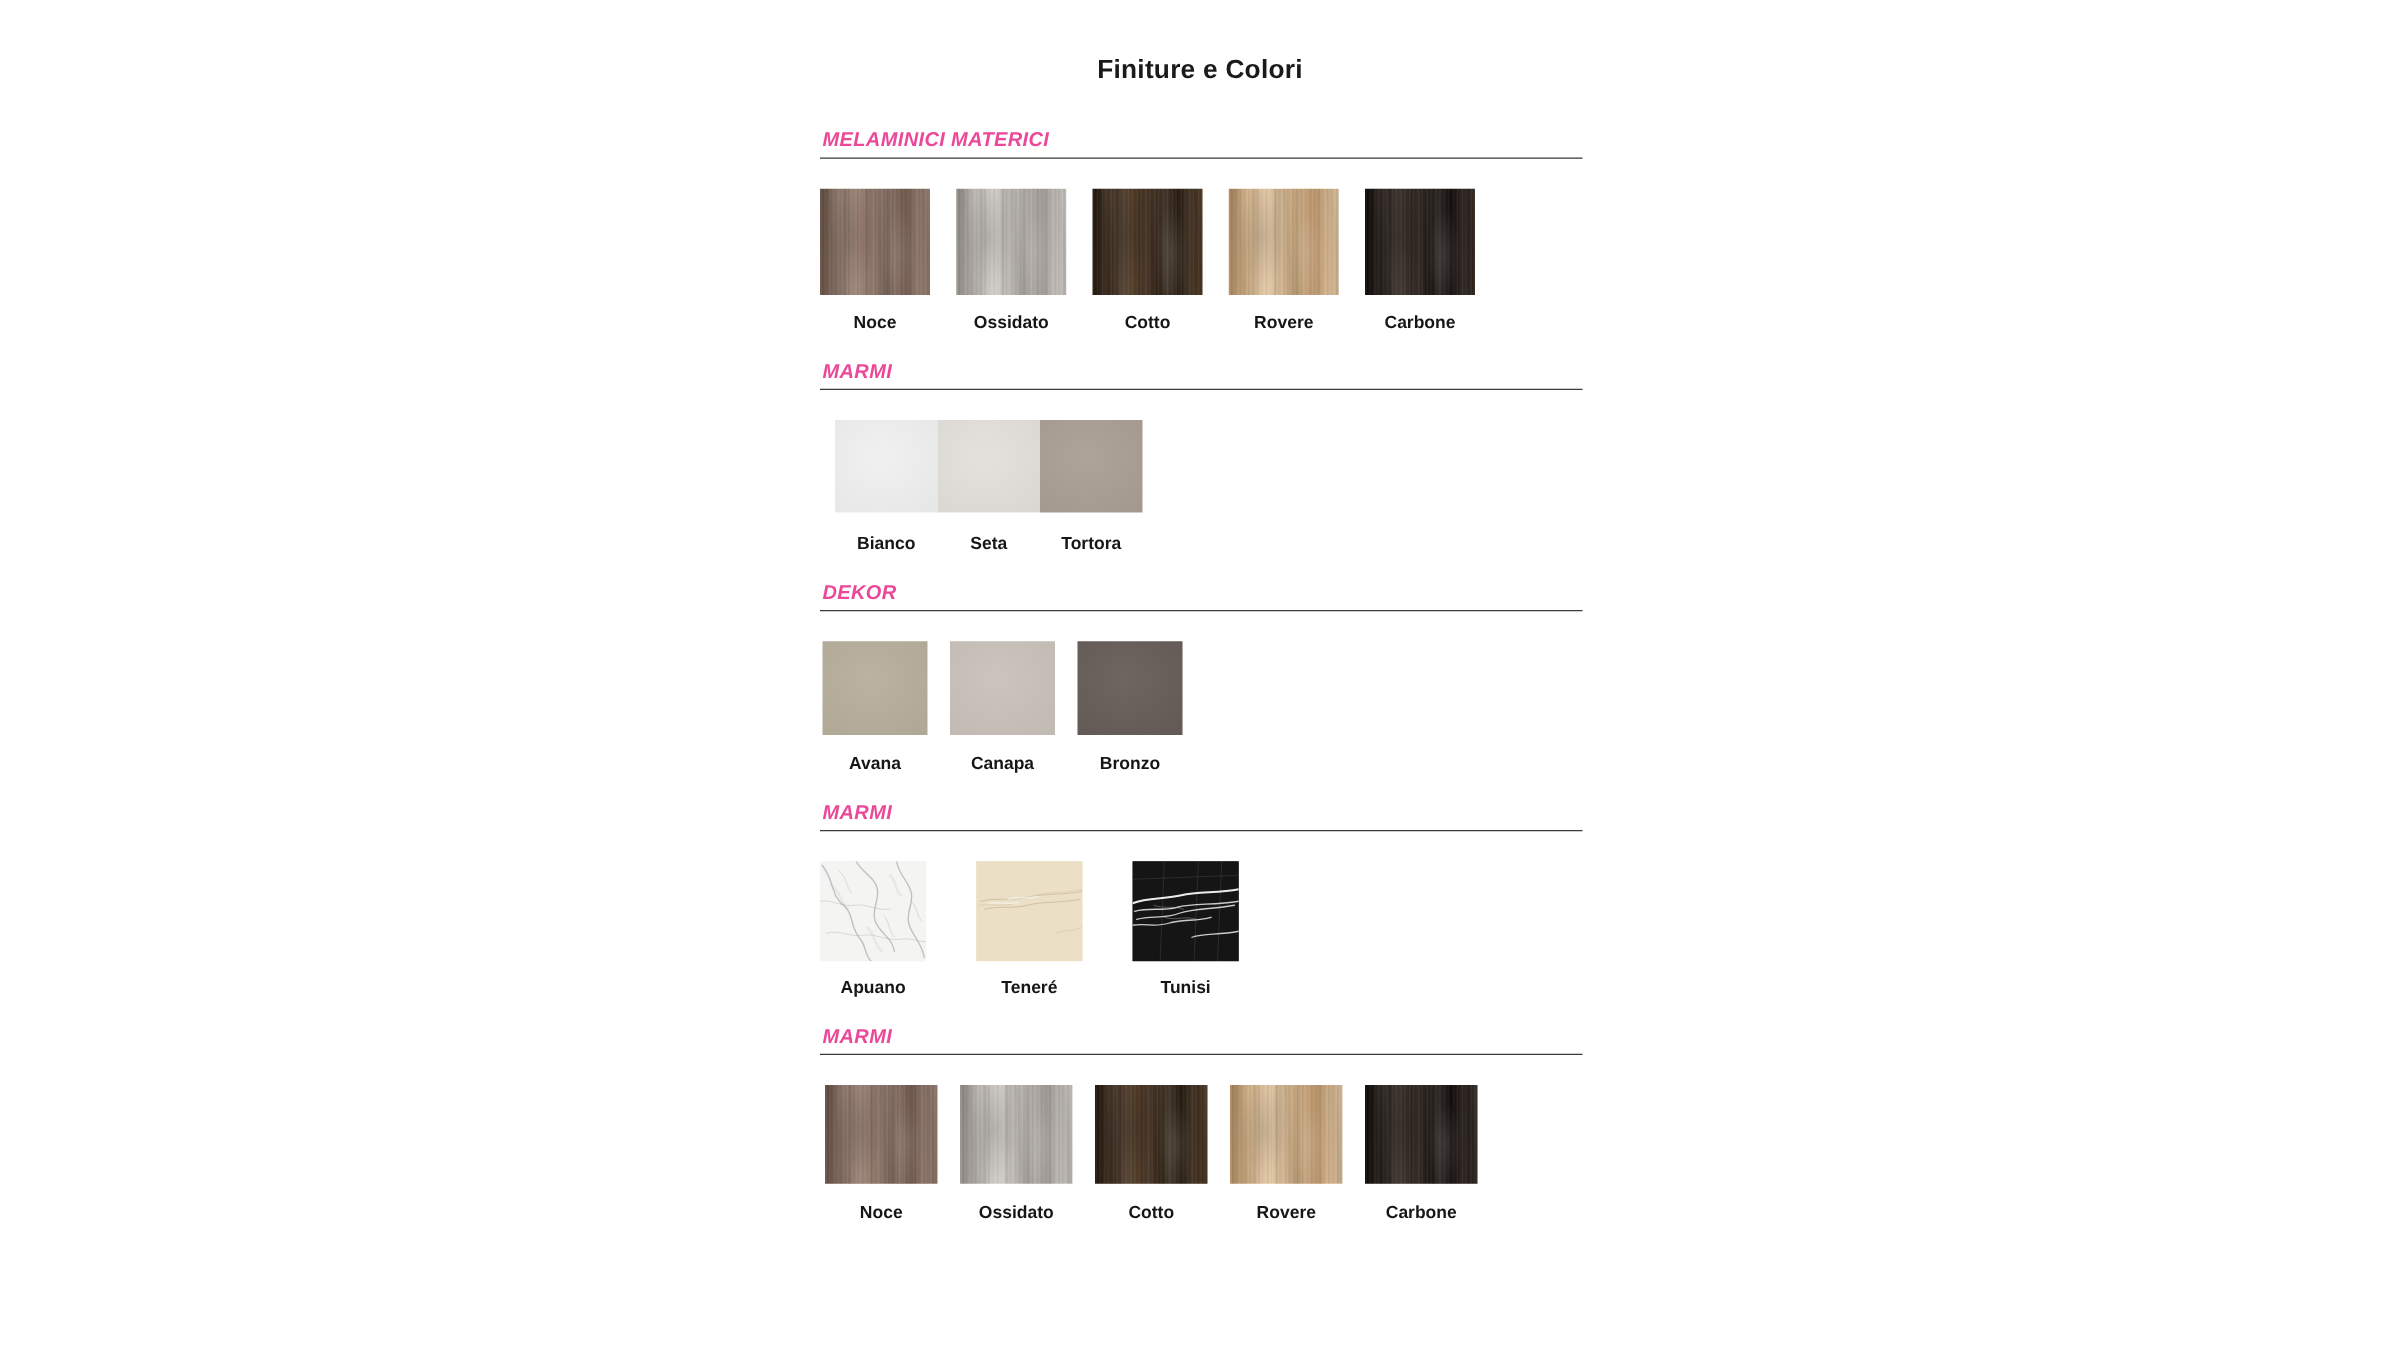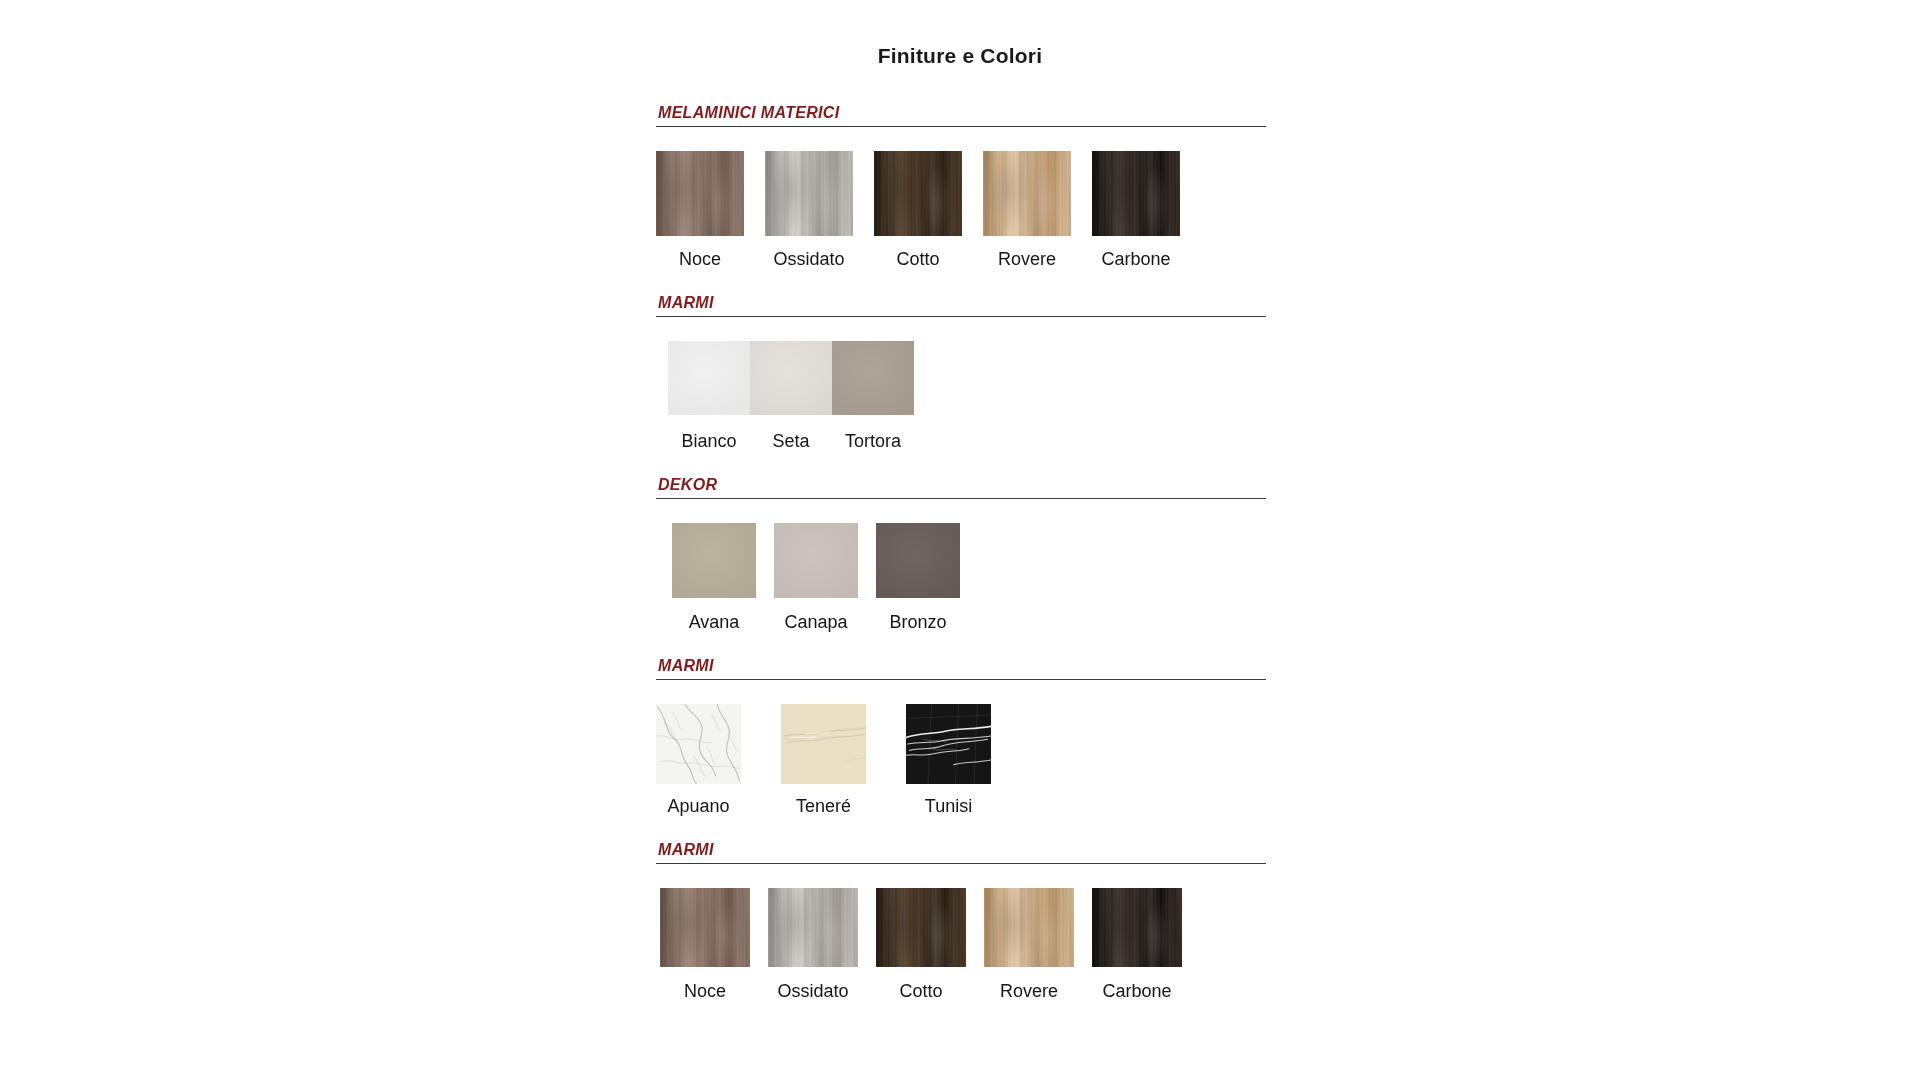--- a/index.html
+++ b/index.html
@@ -48,21 +48,21 @@
 
   
   .section { position: relative; }
 
   .section-header {
     position: relative;
     font-size: 16px;
     font-weight: bold;
     font-style: italic;
     letter-spacing: 0.3px;
-    color: #7f1d1d;
+    color: #ec4899;
     padding-bottom: 4px;
     margin-left: 2px;
   }
   .section-rule {
     position: relative;
     height: 0;
     border-top: 1.6px solid #3a3a3a;
     width: 610px;
     margin-bottom: 2px;
   }
@@ -79,22 +79,22 @@
     align-items: center;
   }
 
   .swatch {
     position: relative;
     overflow: hidden;
     background: #cccccc;
   }
 
   .swatch-label {
-    font-size: 18px;
-    font-weight: normal;
+    font-size: 14px;
+    font-weight: bold;
     color: #161616;
     white-space: nowrap;
     text-align: center;
   }
 
   
   .wood {
     position: relative;
   }
   .wood::before {
@@ -195,21 +195,21 @@
           </div>
           <div class="swatch-cell">
             <div class="swatch solid" style="width: 82px; height: 74px; background: rgb(170, 159, 148);"></div>
             <div class="swatch-label" style="margin-top: 16px;">Tortora</div>
           </div>
         </div>
       </div>
       <div class="section" style="margin-top: 24px;">
         <div class="section-header">DEKOR</div>
         <div class="section-rule" style="width: 610px;"></div>
-        <div class="swatch-row" style="gap: 18px; margin-left: 16px; margin-top: 24px;">
+        <div class="swatch-row" style="gap: 18px; margin-left: 2px; margin-top: 24px;">
           <div class="swatch-cell">
             <div class="swatch solid" style="width: 84px; height: 75px; background: rgb(183, 175, 155);"></div>
             <div class="swatch-label" style="margin-top: 14px;">Avana</div>
           </div>
           <div class="swatch-cell">
             <div class="swatch solid" style="width: 84px; height: 75px; background: rgb(201, 193, 186);"></div>
             <div class="swatch-label" style="margin-top: 14px;">Canapa</div>
           </div>
           <div class="swatch-cell">
             <div class="swatch solid" style="width: 84px; height: 75px; background: rgb(103, 93, 88);"></div>

